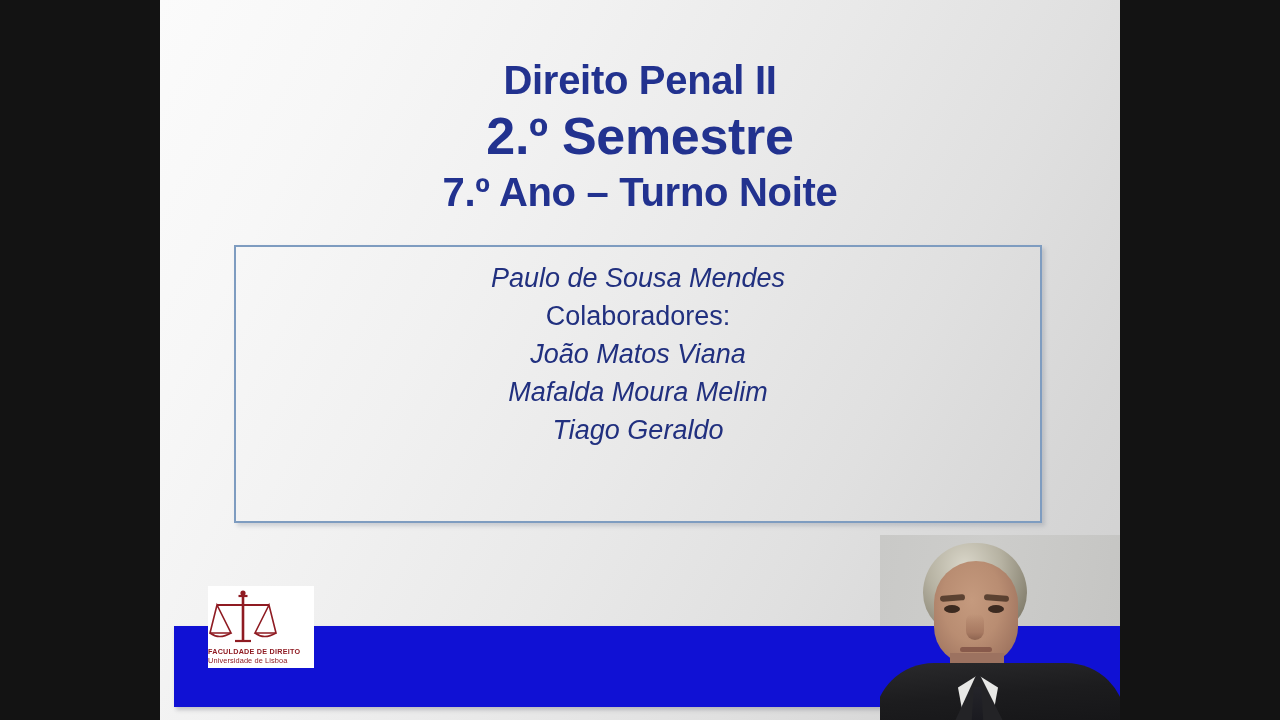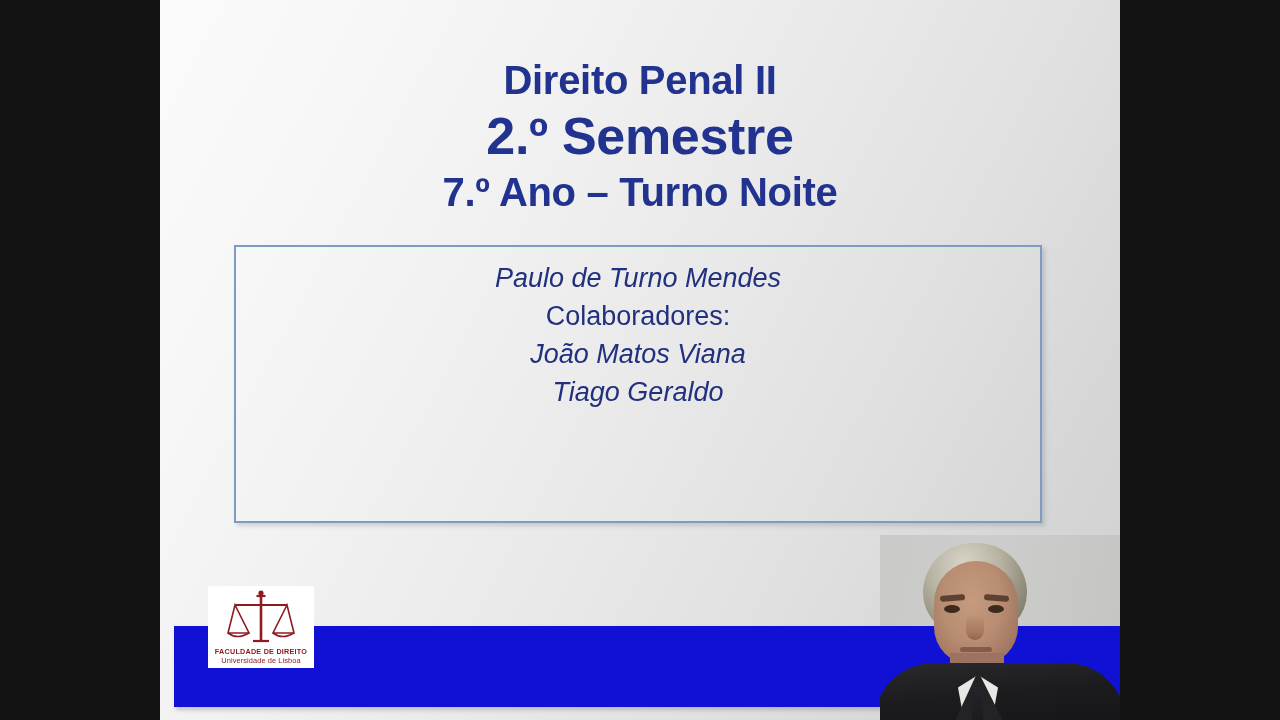--- a/index.html
+++ b/index.html
@@ -115,21 +115,20 @@
   #logo-card {
     position: absolute;
     left: 48px;      
     top: 586px;
     width: 106px;
     height: 82px;
     background: #ffffff;
     z-index: 8;
     display: flex;
     flex-direction: column;
-    align-items: center;
     justify-content: flex-start;
     padding-top: 3px;
     box-sizing: border-box;
   }
   #logo-card svg { display: block; }
   .logo-text-main {
     color: #8f1b22;
     font-size: 7.2px;
     font-weight: bold;
     letter-spacing: 0.25px;
@@ -294,23 +293,24 @@
   <div id="slide">
 
     <div id="title-block">
       <div class="title-line l1">Direito Penal II</div>
       <div class="title-line l2">2.º Semestre</div>
       <div class="title-line l3">7.º Ano – Turno Noite</div>
     </div>
 
     <div id="content-box">
       <div id="content-list">
-        <div class="credit-line person">Paulo de Turno Mendes</div>
+        <div class="credit-line person">Paulo de Sousa Mendes</div>
         <div class="credit-line role">Colaboradores:</div>
         <div class="credit-line person">João Matos Viana</div>
+        <div class="credit-line person">Mafalda Moura Melim</div>
         <div class="credit-line person">Tiago Geraldo</div>
       </div>
     </div>
 
     <div id="footer-bar"></div>
 
     <div id="logo-card">
       <span>
         <svg width="70" height="58" viewBox="0 0 70 58" aria-hidden="true">
           <g fill="none" stroke="#8f1b22" stroke-width="1.6">

